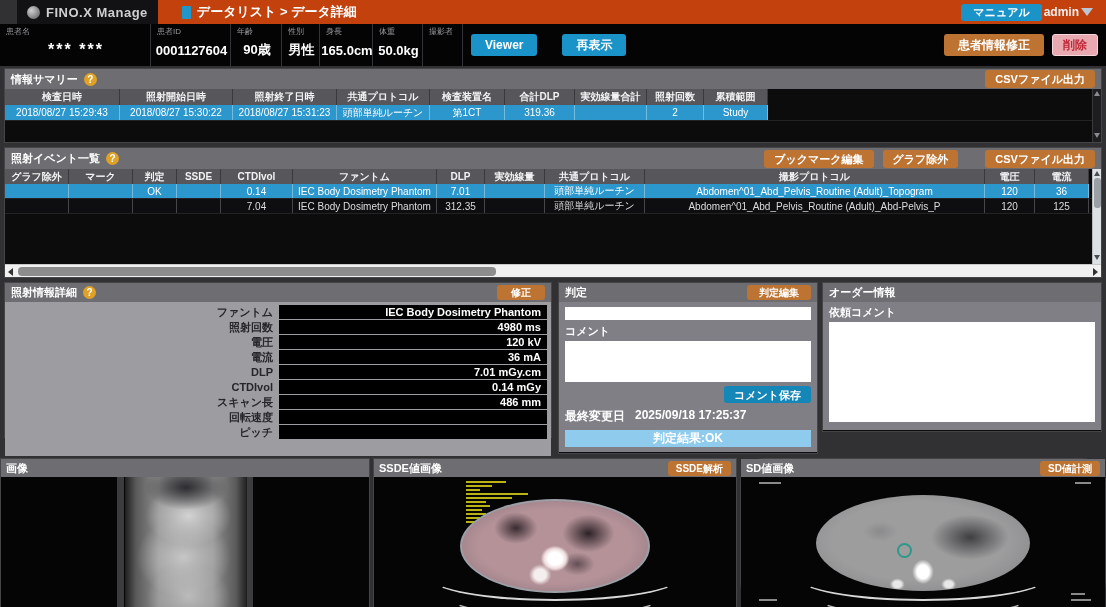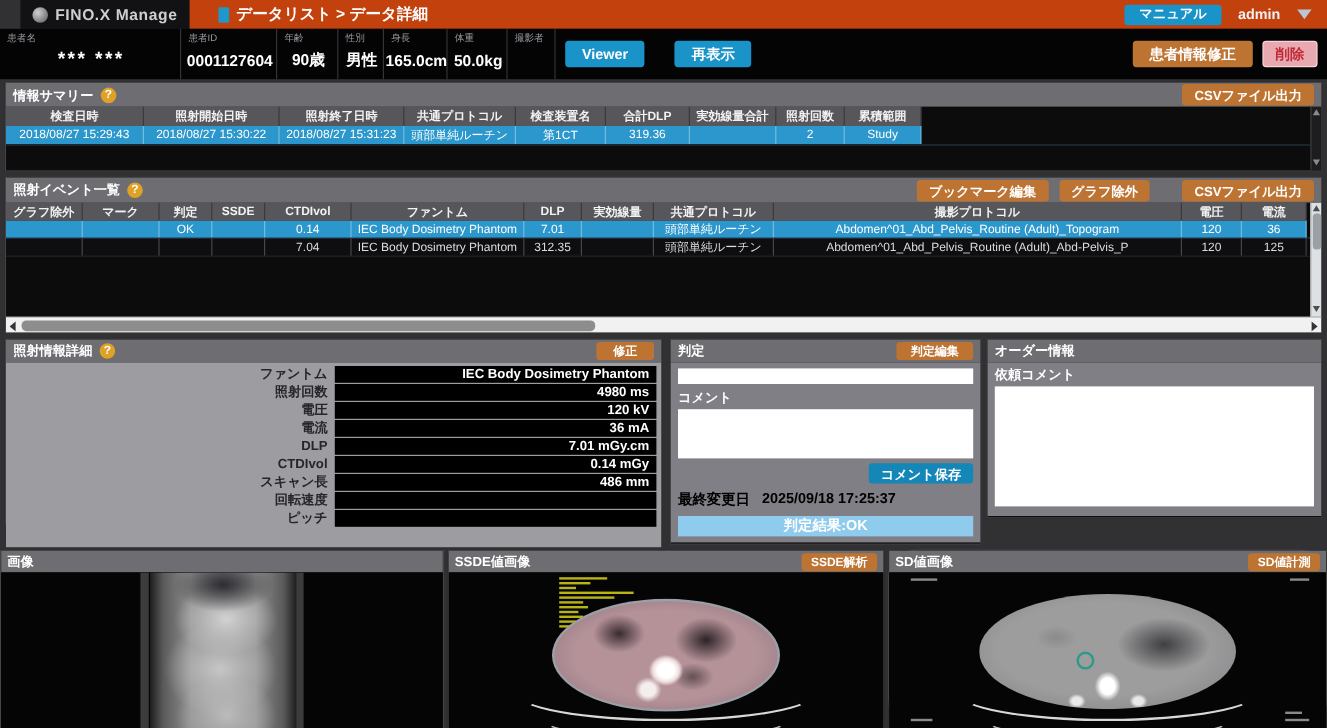--- a/index.html
+++ b/index.html
@@ -10,21 +10,21 @@
     -webkit-font-smoothing:antialiased;
   }
   
   .topbar { position:absolute; left:17px; top:0; width:1106px; height:24px; background:#121214; display:flex; align-items:center; }
   .logo-wrap { display:flex; align-items:center; gap:6px; padding:0 10px; height:100%; }
   .logo-circle { width:13px; height:13px; border-radius:50%; background:radial-gradient(circle at 35% 35%, #cfcfcf, #7a7a7e 70%); }
   .logo-text { font-size:13px; font-weight:bold; color:#cfcfd2; letter-spacing:.5px; white-space:nowrap; }
   .topbar-strip { flex:1; height:100%; background:#c2410c; display:flex; align-items:center; padding:0 24px; }
   .crumb-bullet { width:9px; height:13px; background:#2196c9; margin-right:6px; border-radius:1px; }
   .crumb { font-size:13px; font-weight:bold; color:#ffffff; white-space:nowrap; }
-  .top-right { margin-left:auto; display:flex; align-items:center; gap:14px; }
+  .top-right { margin-left:auto; display:flex; align-items:center; gap:2px; }
   .btn-blue { background:#1a93c9; color:#fff; font-size:11px; font-weight:bold; border:none; border-radius:3px; padding:2px 12px; height:17px; line-height:13px; cursor:pointer; white-space:nowrap; }
   .user-name { font-size:12px; font-weight:bold; color:#f0f0f2; }
   .tri-down { width:0; height:0; border-left:6px solid transparent; border-right:6px solid transparent; border-top:8px solid #b9c6d6; margin-right:6px; }
   
   .patientbar { position:absolute; left:0; top:24px; width:1106px; height:42px; background:#040405; display:flex; align-items:stretch; }
   .pfield { display:flex; flex-direction:column; padding:3px 4px 2px 6px; border-right:1px solid #333338; }
   .pfield .plabel { font-size:8px; color:#9a9aa0; line-height:9px; white-space:nowrap; }
   .pfield .pvalue { flex:1; display:flex; align-items:center; justify-content:center; font-size:13px; font-weight:bold; color:#fff; white-space:nowrap; }
   .pf-name { width:151px; } .pf-name .pvalue { font-size:16px; letter-spacing:2px; }
   .pf-id { width:80px; } .pf-age { width:51px; } .pf-sex { width:38px; }
@@ -71,21 +71,21 @@
   .drow { display:flex; height:14px; margin-bottom:1px; }
   .dlabel { width:274px; text-align:right; padding-right:6px; font-size:11px; font-weight:bold; color:#26262a; line-height:14px; white-space:nowrap; }
   .dvalue { flex:1; background:#000; color:#fff; font-size:11px; font-weight:bold; text-align:right; padding-right:6px; line-height:14px; white-space:nowrap; overflow:hidden; }
   
   .gray-body { background:#7f7f85; height:calc(100% - 20px); padding:5px 6px; display:flex; flex-direction:column; }
   .white-input { background:#fff; border:none; height:18px; width:100%; font-size:11px; padding:0 4px; }
   .box-label { font-size:11px; font-weight:bold; color:#fff; margin:4px 0 2px 0; }
   .white-area { background:#fff; border:none; width:100%; resize:none; font-size:11px; padding:3px 4px; font-family:"Liberation Sans",sans-serif; }
   .save-row { display:flex; justify-content:flex-end; margin-top:4px; }
   .btn-save { background:#1586b8; color:#fff; font-size:11px; font-weight:bold; border:none; border-radius:3px; padding:2px 10px; height:17px; cursor:pointer; }
-  .modified-row { display:flex; gap:10px; margin-top:5px; font-size:12px; font-weight:bold; color:#000000; white-space:nowrap; }
+  .modified-row { display:flex; gap:10px; margin-top:5px; font-size:12px; font-weight:bold; color:#ffffff; white-space:nowrap; }
   .result-bar { margin-top:5px; height:18px; background:#8fcbed; color:#fff; font-size:12px; font-weight:bold; display:flex; align-items:center; justify-content:center; }
   
   .img-panel { position:absolute; top:458px; height:149px; background:#060607; border:1px solid #454548; }
   .img-head { height:18px; background:#6d6d72; display:flex; align-items:center; padding:0 5px; }
   .img-head .sec-title { font-size:11px; }
   .img-head .btn-orange { height:15px; padding:1px 8px; font-size:10px; margin-left:auto; }
   .img-body { position:relative; height:130px; background:#050506; overflow:hidden; }
   .topo-band { position:absolute; left:124px; top:0; width:122px; height:130px;
     background:
       radial-gradient(55px 30px at 50% 8%, rgba(40,40,45,.95), rgba(40,40,45,0) 75%),

